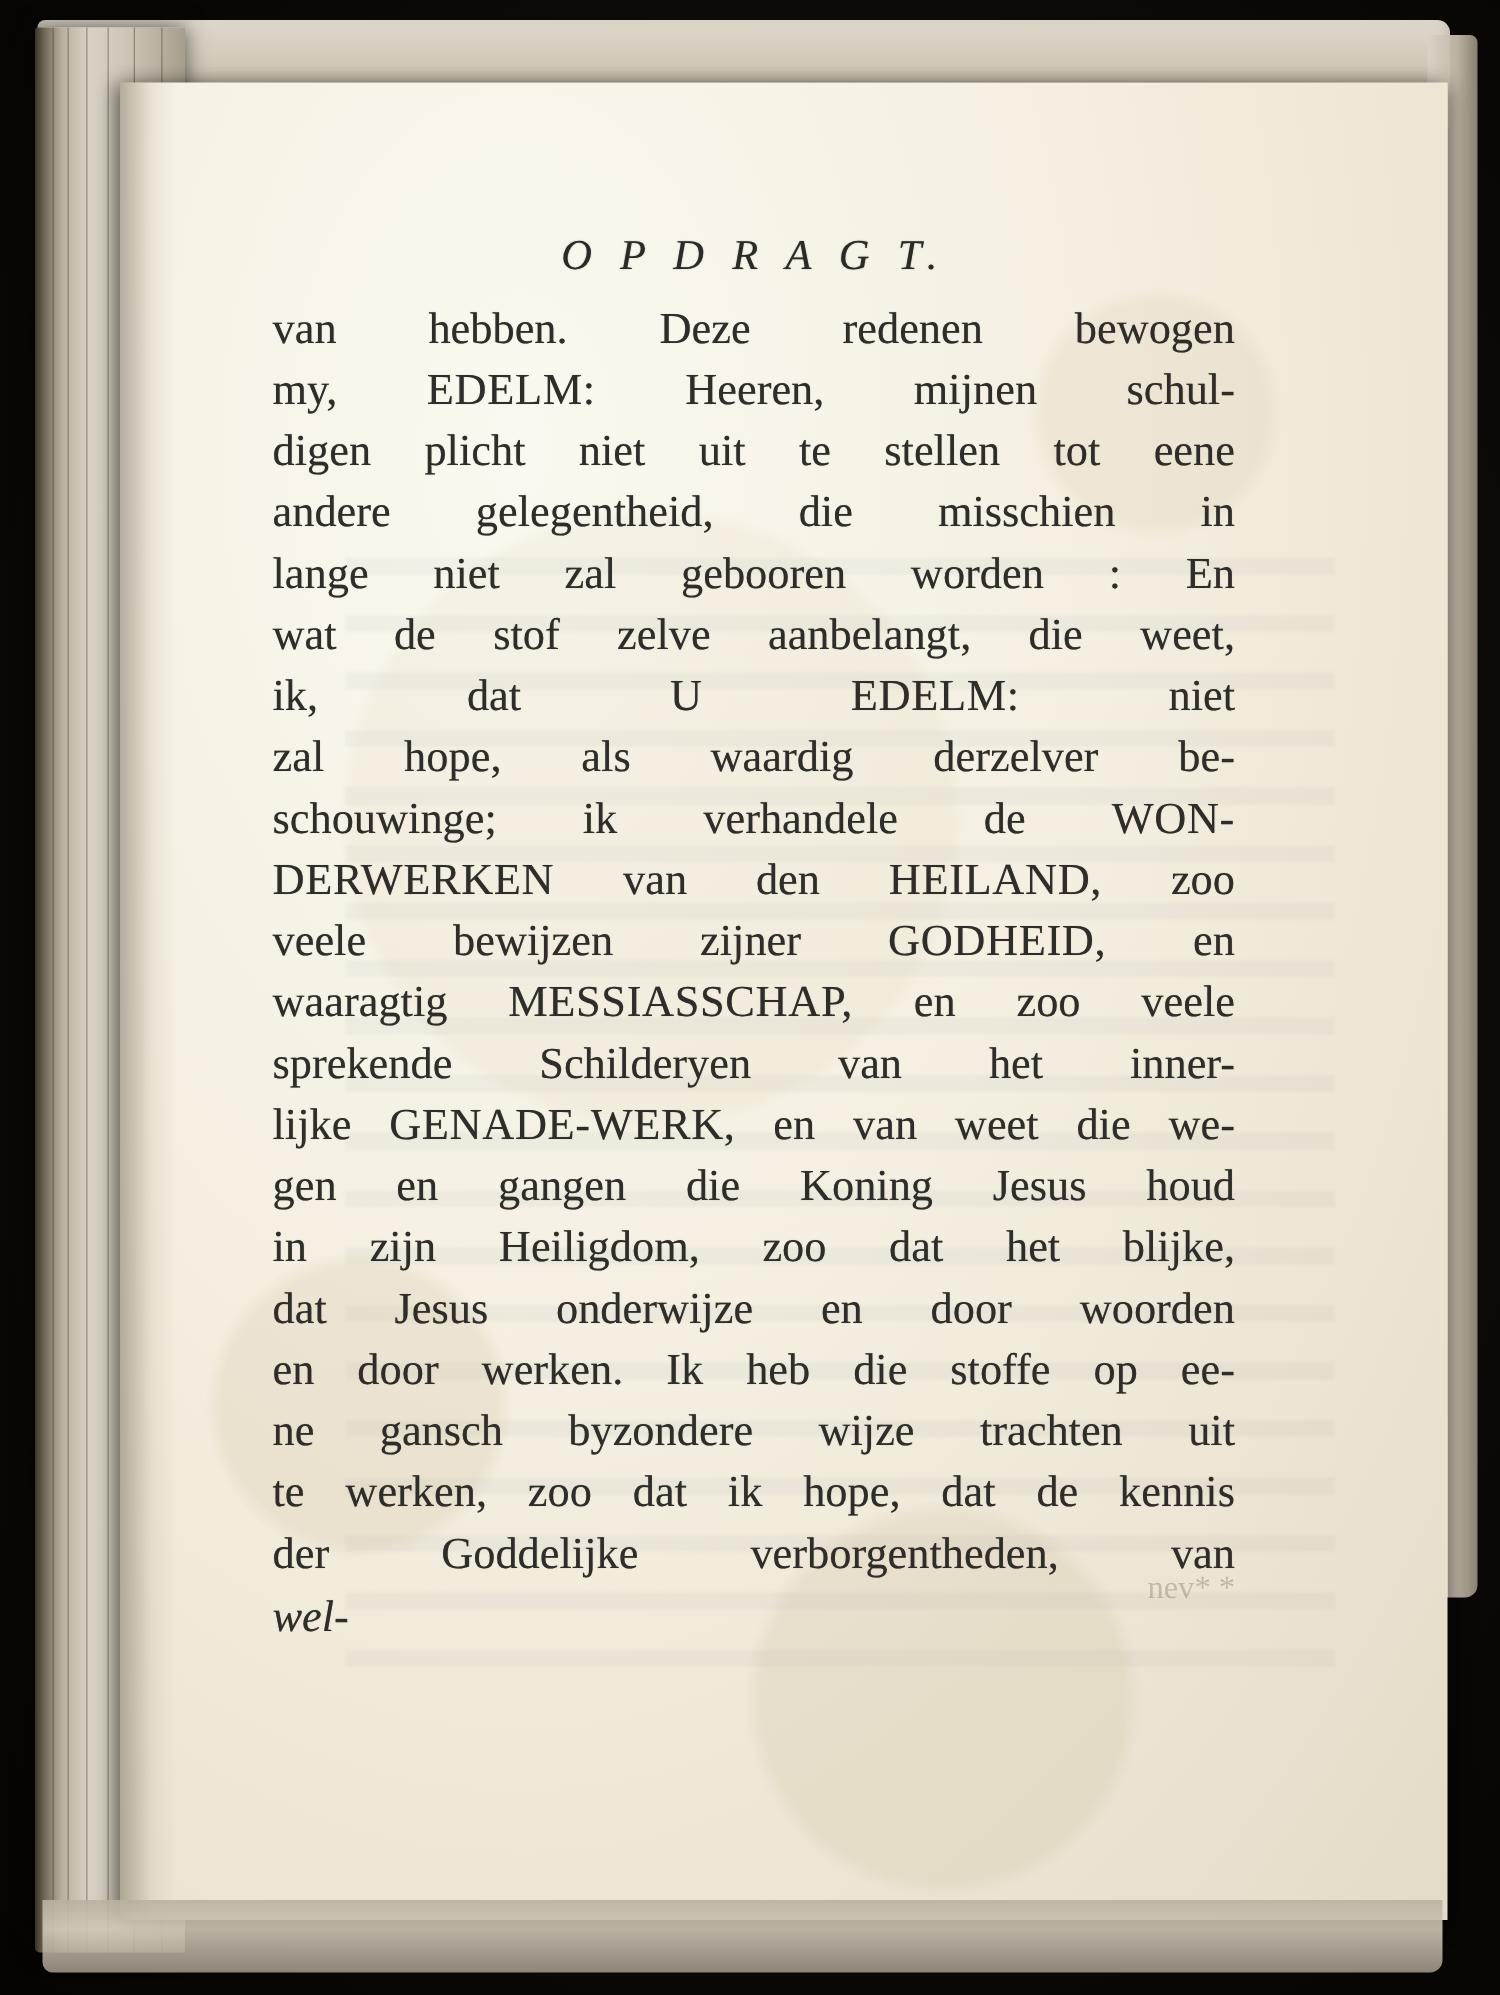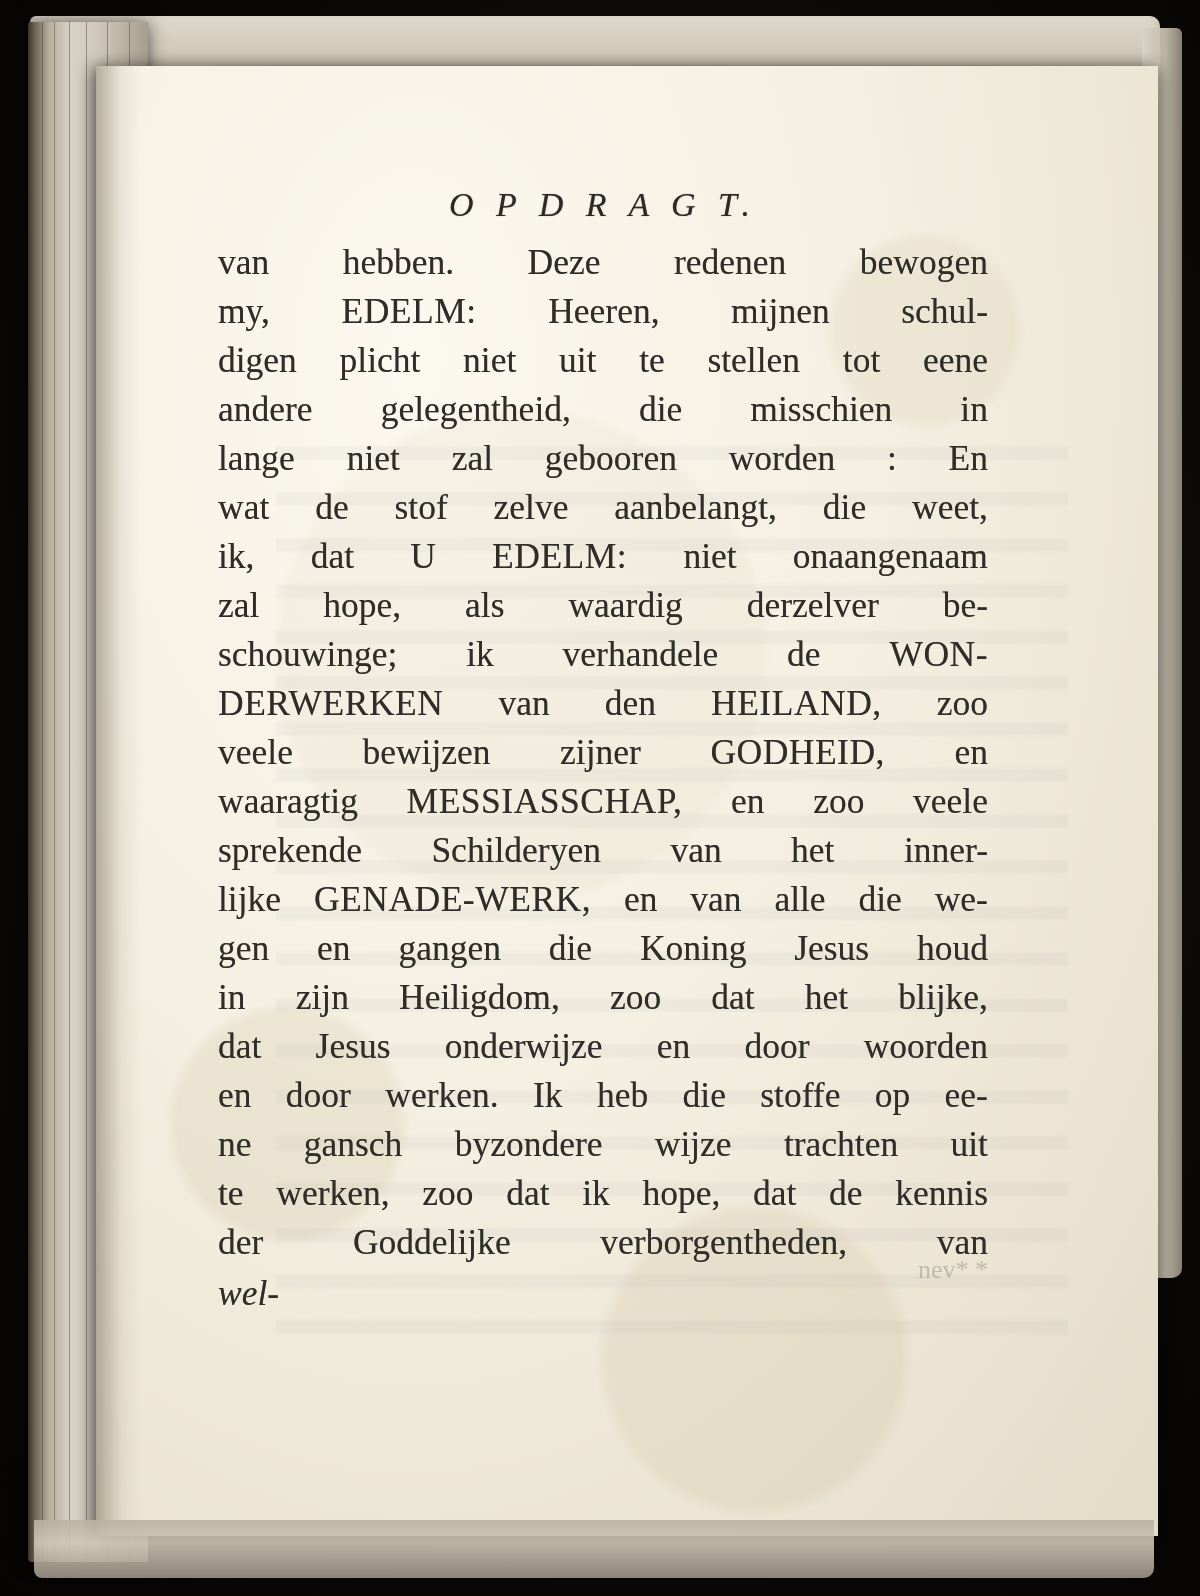--- a/index.html
+++ b/index.html
@@ -290,21 +290,20 @@
         <span>die</span>
         <span>weet,</span>
       </span>
 
       <span class="line j">
         <span>ik,</span>
         <span>dat</span>
         <span>U</span>
         <span class="sc">EDELM:</span>
         <span>niet</span>
-        <span>onaangenaam</span>
       </span>
 
       <span class="line j">
         <span>zal</span>
         <span>hope,</span>
         <span>als</span>
         <span>waardig</span>
         <span>derzelver</span>
         <span>be-</span>
       </span>
@@ -347,21 +346,21 @@
         <span>van</span>
         <span>het</span>
         <span>inner-</span>
       </span>
 
       <span class="line j">
         <span>lijke</span>
         <span class="sc">GENADE-WERK,</span>
         <span>en</span>
         <span>van</span>
-        <span>alle</span>
+        <span>weet</span>
         <span>die</span>
         <span>we-</span>
       </span>
 
       <span class="line j">
         <span>gen</span>
         <span>en</span>
         <span>gangen</span>
         <span>die</span>
         <span>Koning</span>

